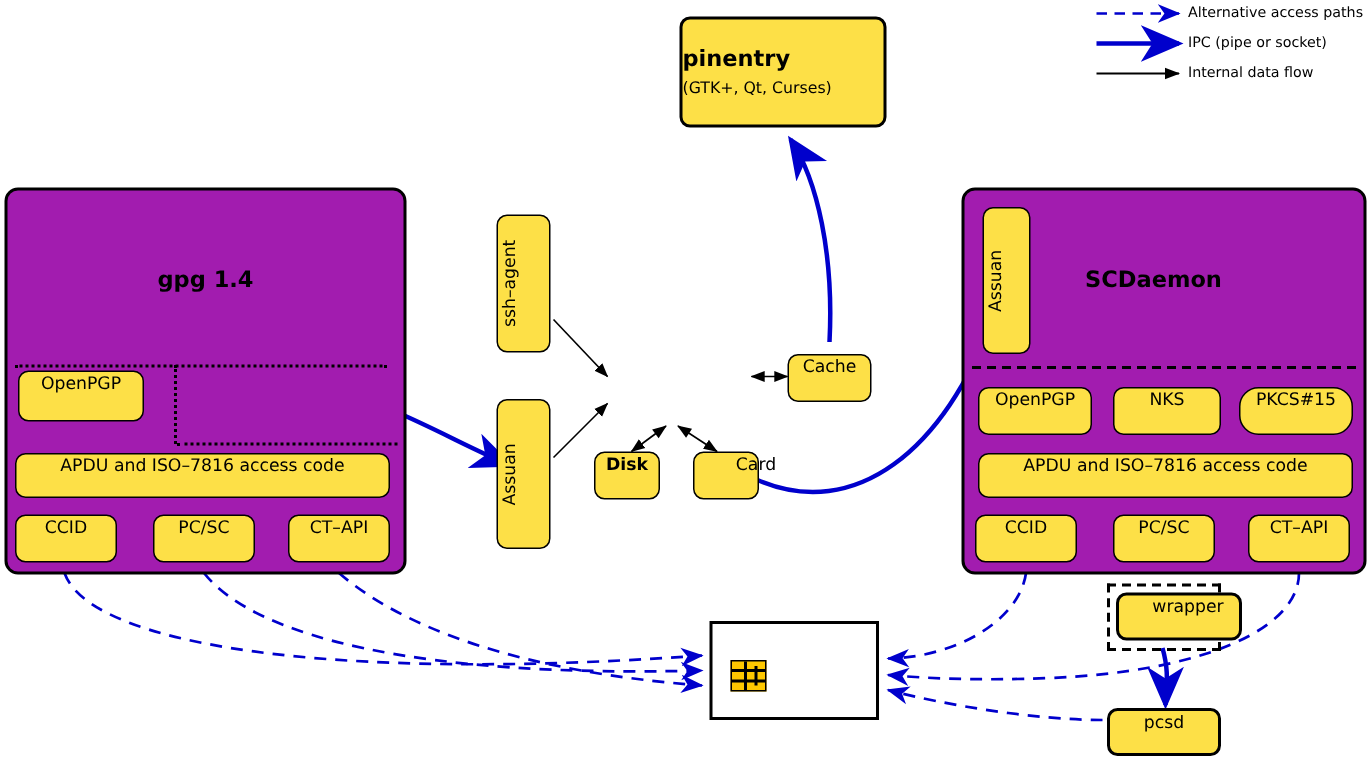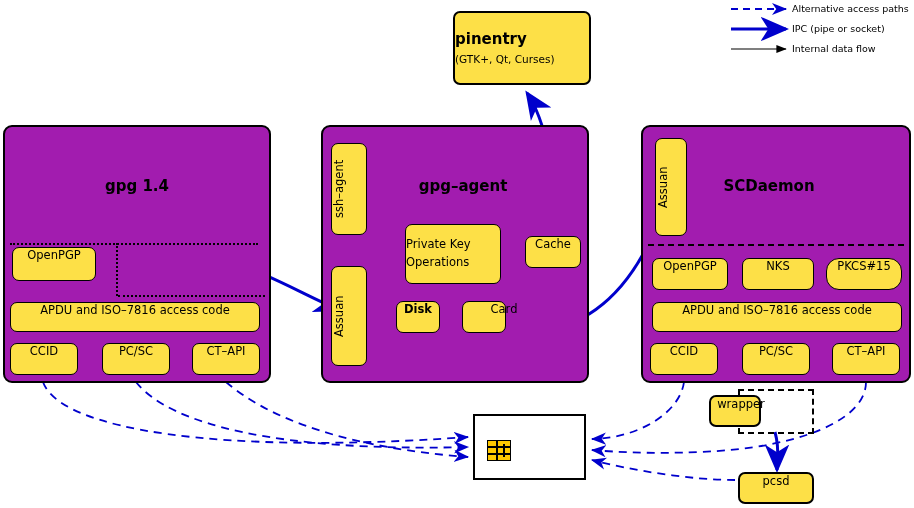--- a/index.html
+++ b/index.html
@@ -116,33 +116,26 @@
   <div class="node" style="left:10px;top:343px;width:68px;height:32px;">
     <span>CCID</span>
   </div>
   <div class="node" style="left:102px;top:343px;width:68px;height:32px;">
     <span>PC/SC</span>
   </div>
   <div class="node" style="left:192px;top:343px;width:68px;height:32px;">
     <span>CT–API</span>
   </div>
 
-  <div class="panel" style="left:321px;top:125px;width:268px;height:258px;">
-    <div class="panel-title" style="top:50px;left:30px;width:220px;">gpg–agent</div>
-  </div>
 
   <div class="node vert" style="left:331px;top:143px;width:36px;height:92px;">
     <span>ssh–agent</span>
   </div>
   <div class="node vert" style="left:331px;top:266px;width:36px;height:100px;">
     <span>Assuan</span>
-  </div>
-  <div class="node two-line" style="left:405px;top:224px;width:96px;height:60px;">
-    <span>Private Key</span>
-    <span>Operations</span>
   </div>
   <div class="node" style="left:525px;top:236px;width:56px;height:32px;">
     <span>Cache</span>
   </div>
   <div class="node" style="left:396px;top:301px;width:44px;height:32px;font-weight:bold;">
     <span>Disk</span>
   </div>
   <div class="node" style="left:462px;top:301px;width:44px;height:32px;padding-left:40px;">
     <span>Card</span>
   </div>
@@ -173,21 +166,21 @@
     <span>CCID</span>
   </div>
   <div class="node" style="left:742px;top:343px;width:68px;height:32px;">
     <span>PC/SC</span>
   </div>
   <div class="node" style="left:832px;top:343px;width:68px;height:32px;">
     <span>CT–API</span>
   </div>
 
   <div class="dashed-region" style="left:738px;top:389px;width:76px;height:45px;"></div>
-  <div class="node thick" style="left:709px;top:395px;width:52px;height:32px;padding-left:12px;">
+  <div class="node thick" style="left:744px;top:395px;width:84px;height:32px;padding-left:12px;">
     <span>wrapper</span>
   </div>
   <div class="node thick" style="left:738px;top:472px;width:76px;height:32px;">
     <span>pcsd</span>
   </div>
 
   <div class="card" style="left:473px;top:414px;width:113px;height:66px;">
     <div class="chip" style="left:12px;top:24px;width:22px;height:19px;">
       <i style="left:0;top:5px;width:22px;height:1.5px;"></i>
       <i style="left:0;top:12px;width:22px;height:1.5px;"></i>

